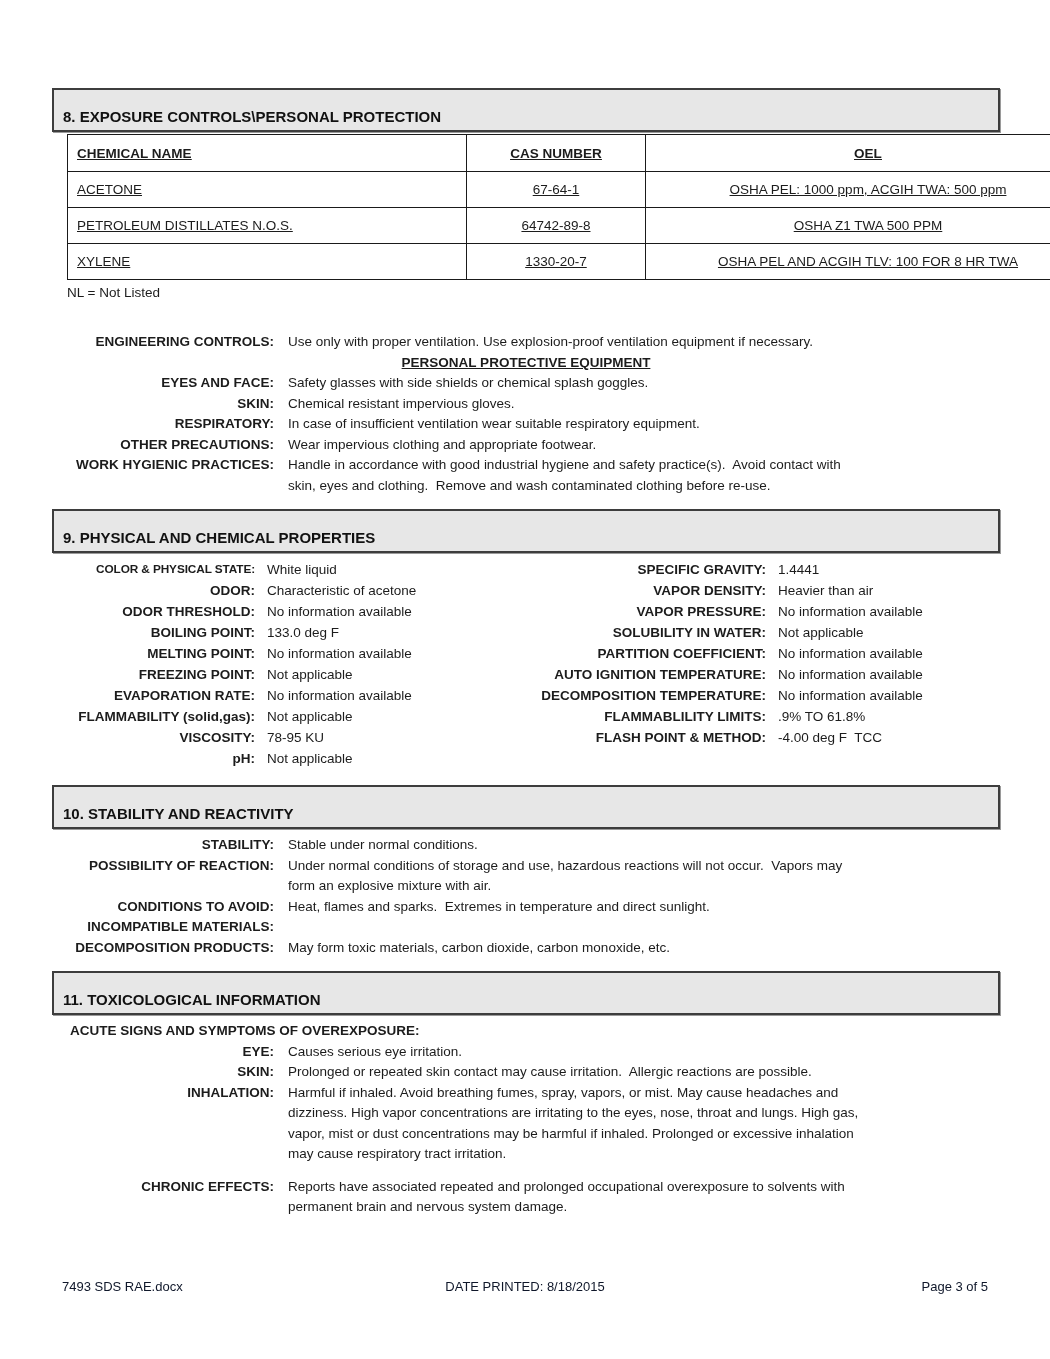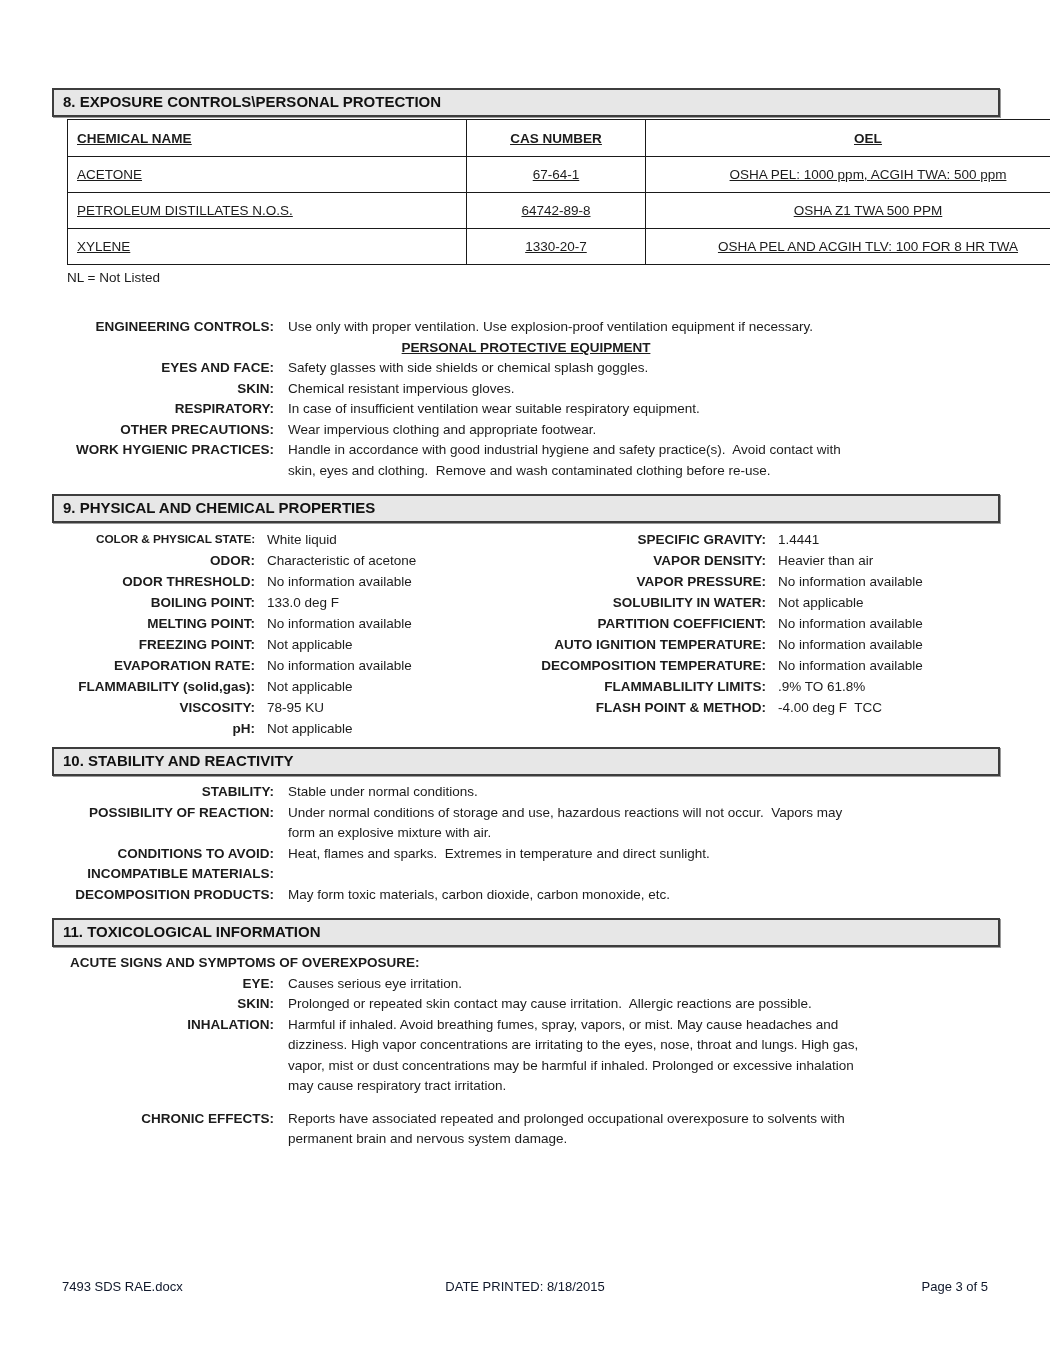--- a/index.html
+++ b/index.html
@@ -14,21 +14,21 @@
   }
   .content {
     position: absolute;
     left: 52px;
     top: 88px;
     width: 948px;
   }
   .sec-header {
     background: #e7e7e7;
     border: 2px solid #3d3d3d;
-    padding: 3px 9px 4px 9px;
+    padding: 18px 9px 4px 9px;
     font-weight: bold;
     font-size: 15px;
     line-height: 18px;
     color: #111;
     box-shadow: 1px 1px 0 #9a9a9a;
   }
   
   table.chem {
     border-collapse: collapse;
     margin: 2px 0 0 15px;
@@ -93,21 +93,21 @@
     font-weight: bold;
     text-align: right;
     padding-right: 12px;
     white-space: nowrap;
   }
   .props-col-left .p-label { flex: 0 0 215px; }
   .props-col-right .p-label { flex: 0 0 248px; }
   .p-label.small { font-size: 11.8px; letter-spacing: -0.1px; }
   .p-value { flex: 1 1 auto; white-space: pre-wrap; }
   
-  .mt12 { margin-top: 8px; }
+  .mt12 { margin-top: 16px; }
   .mt13 { margin-top: 13px; }
   .rows-tight { margin-top: 6px; }
   .acute-heading {
     font-weight: bold;
     font-size: 13.5px;
     margin: 6px 0 0 18px;
     line-height: 20.5px;
   }
   .gap-before { margin-top: 12px; }
   

